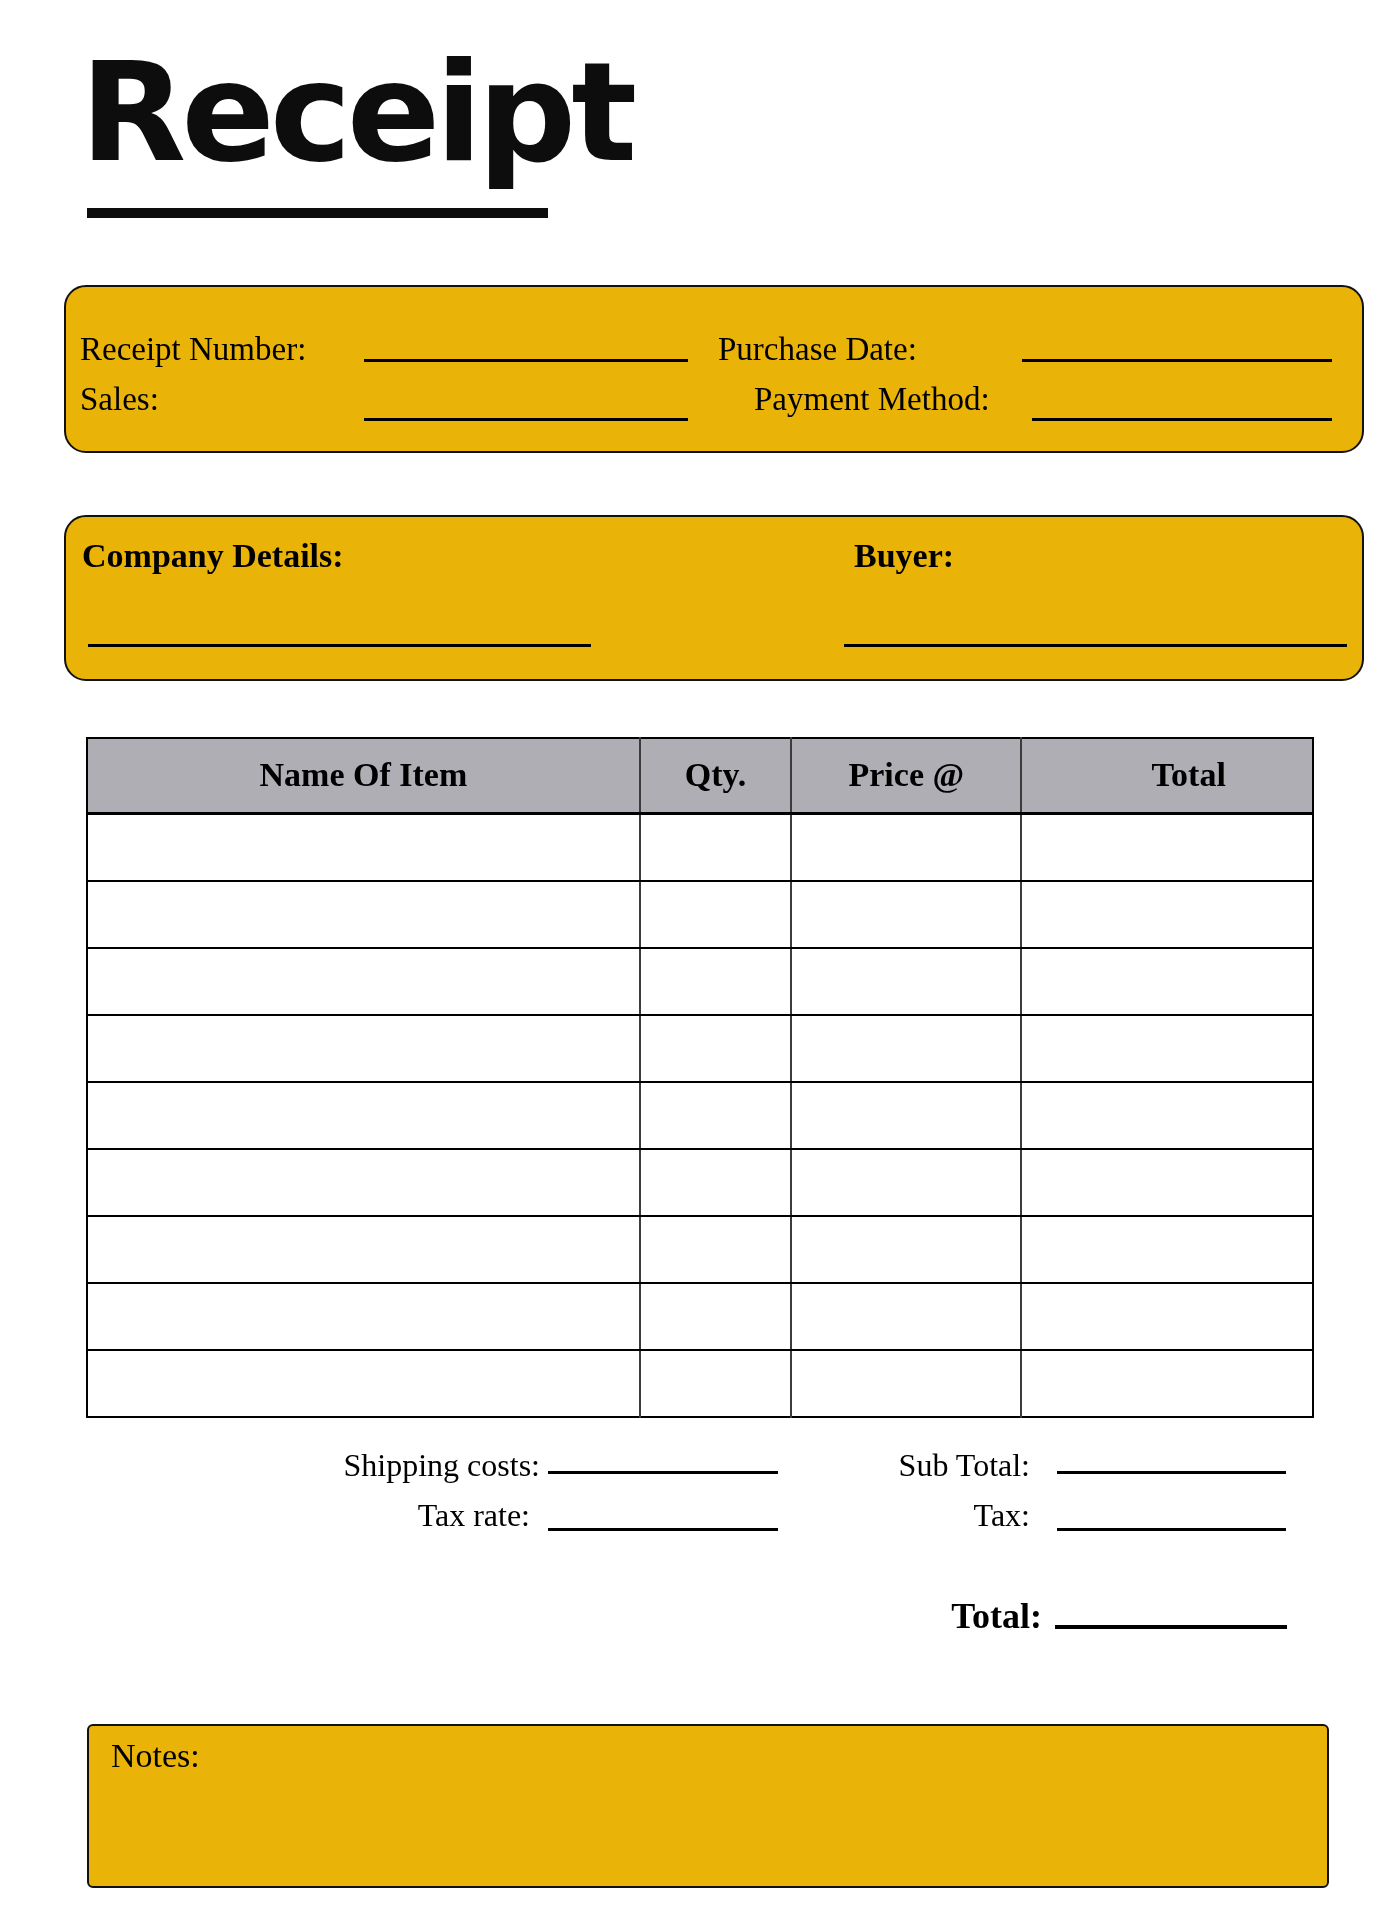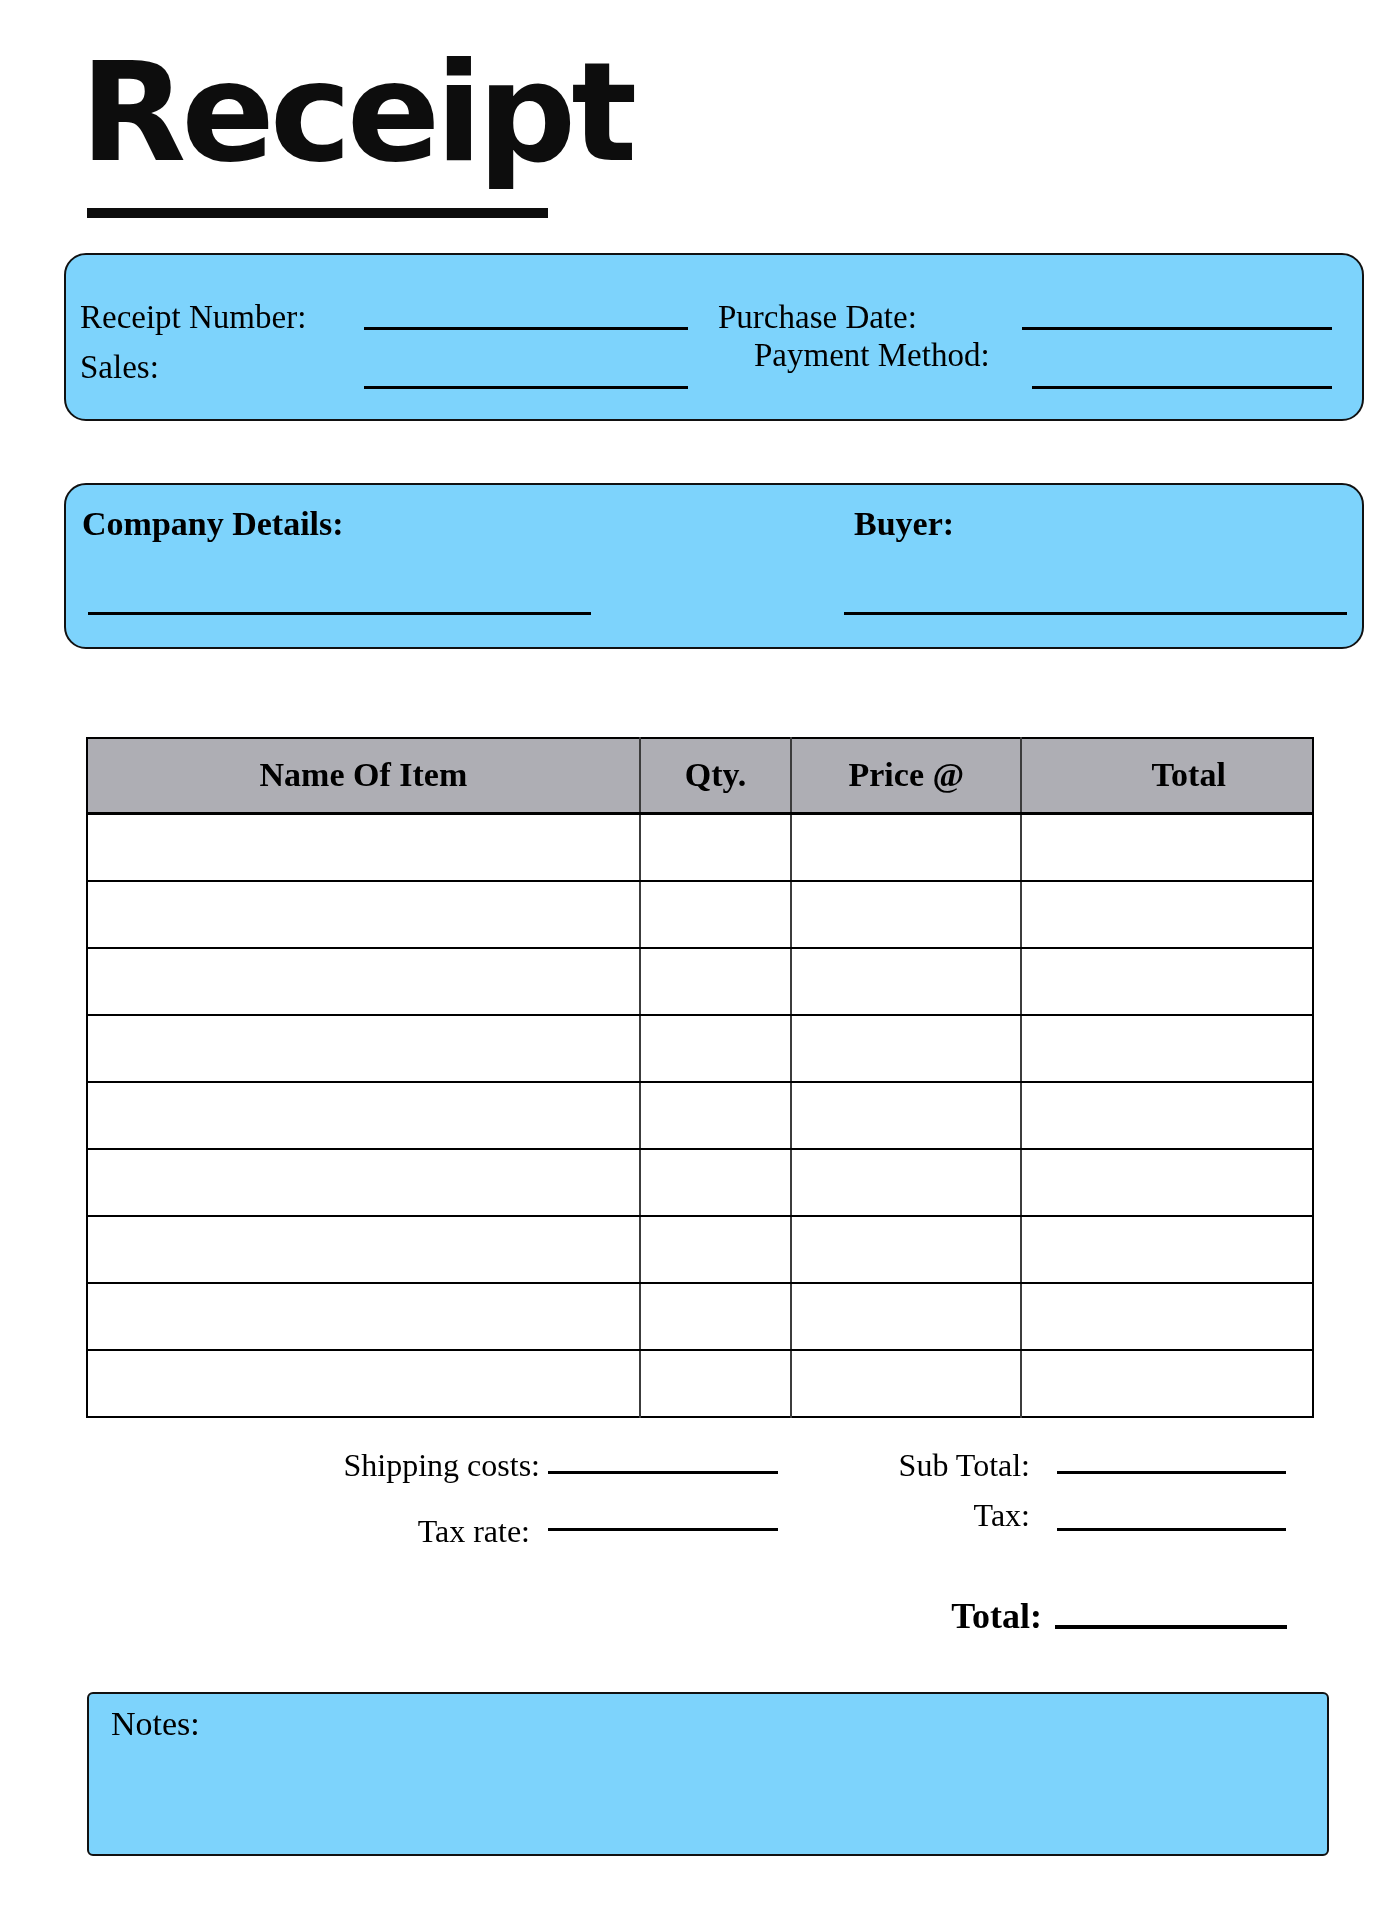--- a/index.html
+++ b/index.html
@@ -5,21 +5,21 @@
   html,body{margin:0;padding:0;background:#ffffff;}
   body{font-family:"Liberation Serif","DejaVu Serif",serif;color:#000;}
   .page{position:relative;width:1400px;height:1920px;background:#fff;overflow:hidden;}
 
   
   .title{position:absolute;left:80px;top:44px;font-family:"DejaVu Sans","Liberation Sans",sans-serif;
          font-weight:bold;font-size:138px;line-height:138px;letter-spacing:-5px;color:#0d0d0d;}
   .title-underline{position:absolute;left:87px;top:208px;width:461px;height:10px;background:#0d0d0d;}
 
   
-  .rbox{position:absolute;border:2.5px solid #111;border-radius:22px;background:#7dd3fc;}
+  .rbox{position:absolute;border:2.5px solid #111;border-radius:22px;background:#eab308;margin-top:32px;}
   .box-info{left:64px;top:253px;width:1296px;height:164px;}
   .box-parties{left:64px;top:483px;width:1296px;height:162px;}
   .box-notes{left:87px;top:1692px;width:1238px;height:160px;border-width:2px;border-radius:6px;}
 
   .lbl{position:absolute;font-size:33px;line-height:40px;white-space:nowrap;}
   .lbl-bold{font-weight:bold;font-size:34px;}
 
   .fill-line{position:absolute;display:block;border-bottom:3px solid #000;height:0;padding-top:0;
              font-size:30px;line-height:30px;}
 
@@ -55,21 +55,21 @@
   <div class="rbox box-info">
     <span class="lbl" style="left:14px;top:42px;">Receipt Number:</span>
     <span class="fill-line" style="left:298px;top:72px;width:324px;"></span>
 
     <span class="lbl" style="left:652px;top:42px;">Purchase Date:</span>
     <span class="fill-line" style="left:956px;top:72px;width:310px;"></span>
 
     <span class="lbl" style="left:14px;top:92px;">Sales:</span>
     <span class="fill-line" style="left:298px;top:131px;width:324px;"></span>
 
-    <span class="lbl" style="left:688px;top:80px;">Payment Method:</span>
+    <span class="lbl" style="left:688px;top:92px;">Payment Method:</span>
     <span class="fill-line" style="left:966px;top:131px;width:300px;"></span>
   </div>
 
   <div class="rbox box-parties">
     <span class="lbl lbl-bold" style="left:16px;top:19px;">Company Details:</span>
     <span class="fill-line" style="left:22px;top:127px;width:503px;"></span>
 
     <span class="lbl lbl-bold" style="left:788px;top:19px;">Buyer:</span>
     <span class="fill-line" style="left:778px;top:127px;width:503px;"></span>
   </div>
@@ -140,21 +140,21 @@
         </tr>
       </tbody>
   </table>
 
   <span class="tot-lbl" style="left:200px;top:1447px;width:340px;">Shipping costs:</span>
   <span class="fill-line" style="left:548px;top:1471px;width:230px;"></span>
 
   <span class="tot-lbl" style="left:800px;top:1447px;width:230px;">Sub Total:</span>
   <span class="fill-line" style="left:1057px;top:1471px;width:229px;"></span>
 
-  <span class="tot-lbl" style="left:200px;top:1497px;width:330px;margin-top:16px;">Tax rate:</span>
+  <span class="tot-lbl" style="left:200px;top:1497px;width:330px;">Tax rate:</span>
   <span class="fill-line" style="left:548px;top:1528px;width:230px;"></span>
 
   <span class="tot-lbl" style="left:800px;top:1497px;width:230px;">Tax:</span>
   <span class="fill-line" style="left:1057px;top:1528px;width:229px;"></span>
 
   <span class="tot-lbl tot-lbl-bold" style="left:800px;top:1596px;width:242px;">Total:</span>
   <span class="fill-line" style="left:1055px;top:1625px;width:232px;border-bottom-width:4px;"></span>
 
   <div class="rbox box-notes">
     <span class="notes-lbl">Notes:</span>

